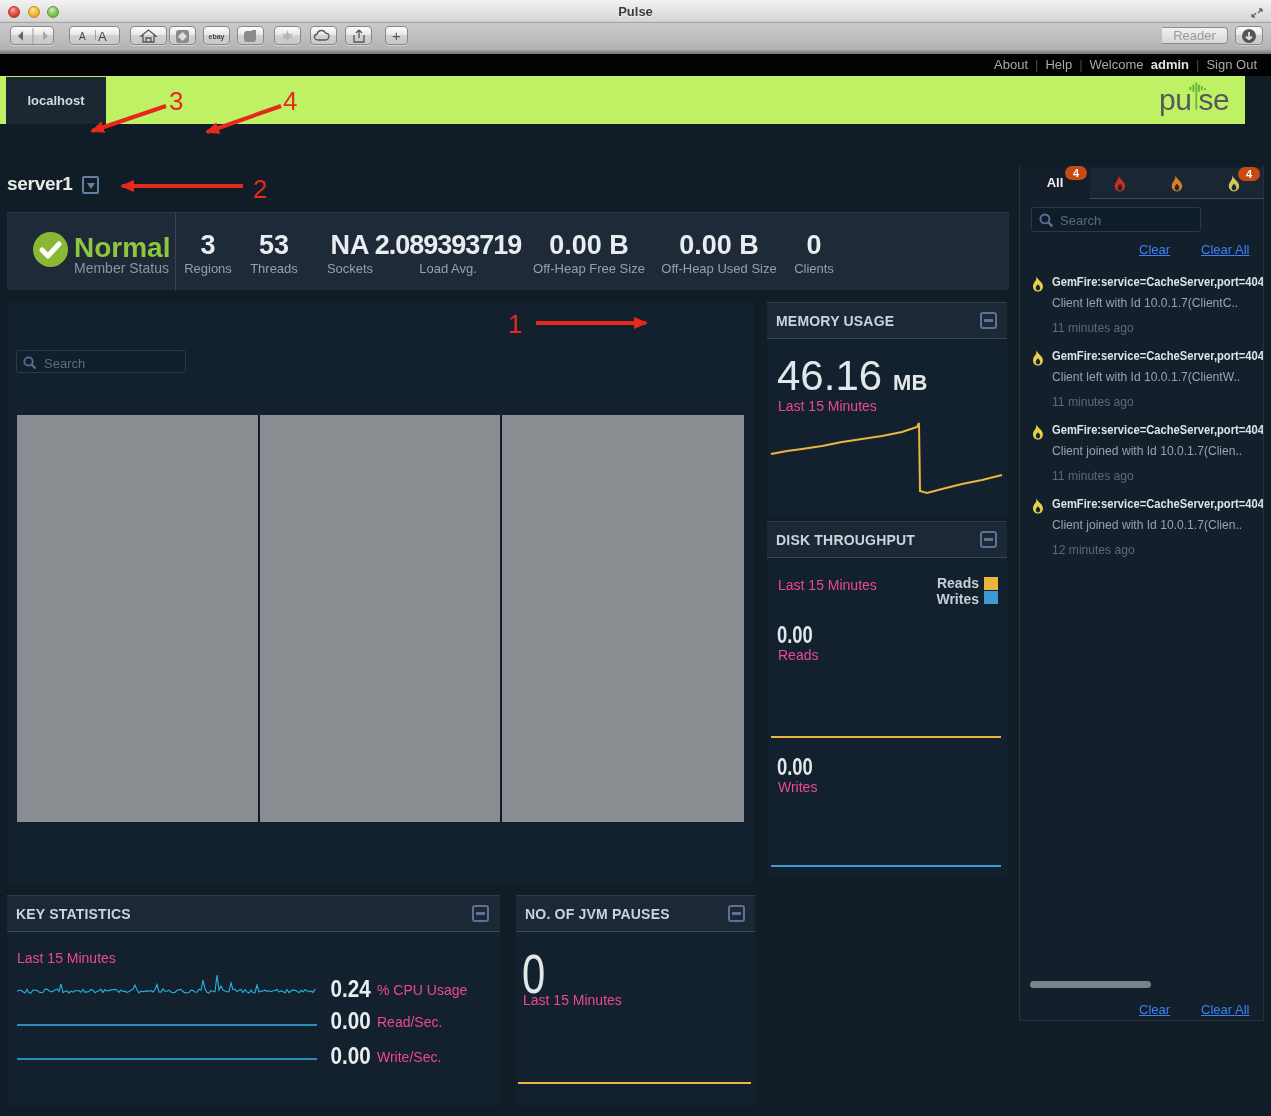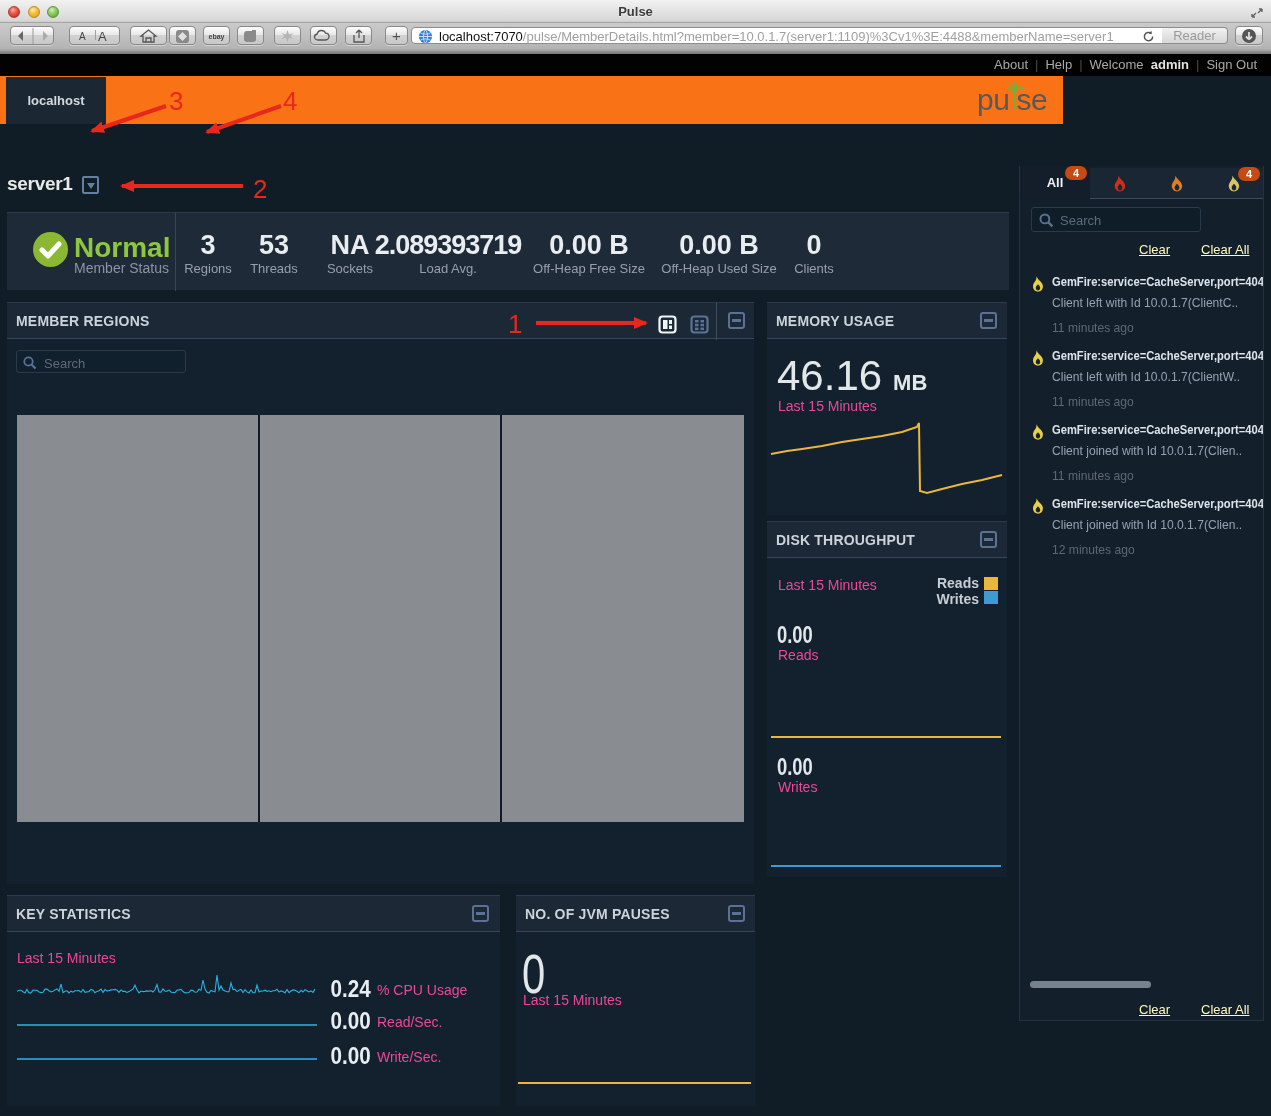--- a/index.html
+++ b/index.html
@@ -25,21 +25,21 @@
 #readerbtn { position:absolute; left:1162px; top:27px; width:66px; height:17px; border:1px solid #8d8d8d; border-left:none; border-radius:0 4px 4px 0;
   background:linear-gradient(#f2f2f2,#d6d6d6); color:#9b9b9b; font-size:13px; text-align:center; line-height:16px; }
 #urltext { position:absolute; left:27px; top:3px; font-size:13px; color:#a0a0a0; white-space:nowrap; }
 #urltext b { color:#111; font-weight:normal; }
 
 
 #utilbar { position:absolute; top:54px; left:0; width:1271px; height:22px; background:#020202; color:#a9a9a9; font-size:13px; line-height:22px; }
 #utilbar .in { position:absolute; right:14px; }
 #utilbar b { color:#e3e3e3; }
 #utilbar .sep { color:#4a4a4a; padding:0 7px; }
-#band { position:absolute; top:76px; left:0; width:1063px; height:48px; background:#f97316; }
+#band { position:absolute; top:76px; left:0; width:1245px; height:48px; background:#bef264; }
 #lhtab { position:absolute; left:6px; top:1px; width:100px; height:47px; background:#1b2733; color:#d4d9dd; font-weight:bold; font-size:13px; text-align:center; line-height:47px; }
 #logo { position:absolute; right:14px; top:0px; width:82px; height:48px; }
 #tabbar { position:absolute; top:124px; left:0; width:1271px; height:32px; background:#212d3b; border-bottom:1px solid #0a121a; }
 .vtab { position:absolute; top:0; height:32px; font-size:13px; line-height:32px; padding:0 16px; }
 #vtab1 { left:6px; background:#101c26; color:#f0f2f4; font-weight:bold; }
 #vtab2 { left:109px; color:#818b98; }
 
 
 #h-server { position:absolute; left:7px; top:173px; font-size:19px; font-weight:bold; color:#e8eae6; letter-spacing:-0.3px; }
 #dd { position:absolute; left:82px; top:176px; width:17px; height:18px; border:2px solid #64809e; border-radius:2px; }
@@ -72,21 +72,21 @@
 
 .bignum { color:#e2e7ea; }
 .smgray { color:#ec4899; }
 
 
 #sidebar { position:absolute; left:1019px; top:166px; width:245px; height:855px; background:#13202c; border:1px solid #243140; border-top:none; overflow:hidden; }
 #sb-tabstrip { position:absolute; left:70px; top:2px; width:175px; height:31px; background:#1a2633; border-bottom:1px solid #3c4a5c; }
 #sb-all { position:absolute; left:0; top:0; width:70px; height:33px; background:#131e2a; color:#eef1f4; font-size:13px; font-weight:bold; text-align:center; line-height:33px; }
 .badge { position:absolute; background:#c64a12; color:#fff; font-size:11px; font-weight:bold; border-radius:8px; padding:1px 8px; }
 #sb-search { position:absolute; left:11px; top:41px; width:170px; height:25px; background:#0f1d29; border:1px solid #2b3a49; border-radius:3px; }
-.clearlink { color:#fef9c3; font-size:13px; text-decoration:underline; }
+.clearlink { color:#3b82f6; font-size:13px; text-decoration:underline; }
 .notif { position:absolute; left:11px; width:230px; }
 .notif .nt { position:absolute; left:21px; top:0; width:250px; font-size:13px; font-weight:bold; color:#dde3e9; white-space:nowrap; transform:scaleX(0.86); transform-origin:0 50%; }
 .notif .ns { position:absolute; left:21px; top:21px; width:215px; font-size:13px; color:#96a2b0; white-space:nowrap; transform:scaleX(0.93); transform-origin:0 50%; }
 .notif .nm { position:absolute; left:21px; top:46px; font-size:13px; color:#5d6873; transform:scaleX(0.93); transform-origin:0 50%; }
 #sb-scroll { position:absolute; left:10px; top:815px; width:121px; height:7px; background:#78828c; border-radius:4px; }
 
 
 svg { display:block; }
 .arrowlayer { position:absolute; left:0; top:0; width:1271px; height:1116px; pointer-events:none; }
 </style>
@@ -153,31 +153,20 @@
           <path d="M7 13 c-2 0 -3.5 -1.5 -3.5 -3 c0 -1.5 1.2 -2.8 2.8 -3 c0.3 -2 2 -3.5 4.2 -3.5 c1.8 0 3.4 1 4 2.6 c1.8 0 3.5 1.3 3.5 3.2 c0 2 -1.5 3.7 -3.5 3.7 z" fill="none" stroke="#555" stroke-width="1.3"></path>
         </svg>
       </div>
     <div class="tbtn" style="left:345px; width:27px;">
         <svg width="25" height="18" viewBox="0 0 25 18">
           <path d="M8 8 L8 15 L18 15 L18 8" fill="none" stroke="#555" stroke-width="1.3"></path>
           <path d="M13 11 L13 3 M13 3 L10 6 M13 3 L16 6" fill="none" stroke="#555" stroke-width="1.3"></path>
         </svg>
       </div>
     <div class="tbtn" style="left:385px; width:23px; font-size:15px; color:#555; line-height:18px;">+</div>
-    <div id="urlfield">
-      <svg style="position:absolute; left:6px; top:1px;" width="15" height="15" viewBox="0 0 16 16">
-          <circle cx="8" cy="8" r="7" fill="#3a7fd5"></circle>
-          <path d="M1 8 L15 8 M8 1 C5 4 5 12 8 15 C11 12 11 4 8 1 M2.5 4 C5 6 11 6 13.5 4 M2.5 12 C5 10 11 10 13.5 12" stroke="#cfe2f7" stroke-width="1" fill="none"></path>
-        </svg>
-      <div id="urltext" style="top:1px;"><b>localhost:7070</b>/pulse/MemberDetails.html?member=10.0.1.7(server1:1109)%3Cv1%3E:4488&amp;memberName=server1</div>
-      <svg style="position:absolute; right:7px; top:2px;" width="13" height="13" viewBox="0 0 14 14">
-          <path d="M11.5 7 a4.5 4.5 0 1 1 -1.4 -3.2" stroke="#555" stroke-width="1.6" fill="none"></path>
-          <path d="M10.2 0.8 L10.4 4.4 L7 4 Z" fill="#555"></path>
-        </svg>
-    </div>
     <div id="readerbtn">Reader</div>
     <div class="tbtn" style="left:1235px; width:28px;">
         <svg width="26" height="18" viewBox="0 0 26 18">
           <circle cx="13" cy="9" r="7" fill="#555"></circle>
           <path d="M13 5 L13 12 M13 12.5 L10 9.5 M13 12.5 L16 9.5" stroke="#ddd" stroke-width="1.8" fill="none"></path>
         </svg>
       </div>
   </div>
 
   <div id="utilbar">
@@ -237,40 +226,20 @@
         <div class="v">0.00 B</div>
         <div class="l">Off-Heap Used Size</div>
       </div>
     <div class="stat" style="left:777px; width:60px;">
         <div class="v">0</div>
         <div class="l">Clients</div>
       </div>
   </div>
 
   <div class="panel" id="p-regions">
-    <div class="phead">
-        <span class="t">MEMBER REGIONS</span>
-      <svg style="position:absolute; left:651px; top:12px;" width="19" height="19" viewBox="0 0 19 19">
-          <rect x="1.5" y="1.5" width="16" height="16" rx="3" fill="none" stroke="#f2f5f8" stroke-width="2.2"></rect>
-          <rect x="5" y="5" width="4.5" height="9" fill="#f2f5f8"></rect>
-          <rect x="11" y="5" width="3" height="4" fill="#f2f5f8"></rect>
-          <rect x="11" y="10.5" width="3" height="3.5" fill="#f2f5f8"></rect>
-        </svg>
-      <svg style="position:absolute; left:683px; top:12px;" width="19" height="19" viewBox="0 0 19 19">
-          <rect x="1.5" y="1.5" width="16" height="16" rx="3" fill="none" stroke="#5a7294" stroke-width="2.2"></rect>
-          <rect x="5" y="5" width="3.5" height="2.5" fill="#5a7294"></rect>
-          <rect x="10.5" y="5" width="3.5" height="2.5" fill="#5a7294"></rect>
-          <rect x="5" y="8.8" width="3.5" height="2.5" fill="#5a7294"></rect>
-          <rect x="10.5" y="8.8" width="3.5" height="2.5" fill="#5a7294"></rect>
-          <rect x="5" y="12.6" width="3.5" height="2.5" fill="#5a7294"></rect>
-          <rect x="10.5" y="12.6" width="3.5" height="2.5" fill="#5a7294"></rect>
-        </svg>
-      <div style="position:absolute; left:709px; top:0; width:1px; height:37px; background:#3e4e61;"></div>
-      <div class="minbox" style="left:721px;"></div>
-    </div>
     <div id="mr-search">
       <svg style="position:absolute; left:5px; top:4px;" width="16" height="16" viewBox="0 0 16 16">
           <circle cx="6.5" cy="6.5" r="4.2" fill="none" stroke="#5a7294" stroke-width="1.8"></circle>
           <line x1="9.8" y1="9.8" x2="13.5" y2="13.5" stroke="#5a7294" stroke-width="2.2"></line>
         </svg>
       <span style="position:absolute; left:27px; top:5px; font-size:13px; color:#5d6b78;">Search</span>
     </div>
     <div id="treemap">
       <div class="tm" style="left:0px; width:241px;"></div>
       <div class="tm" style="left:243px; width:240px;"></div>

